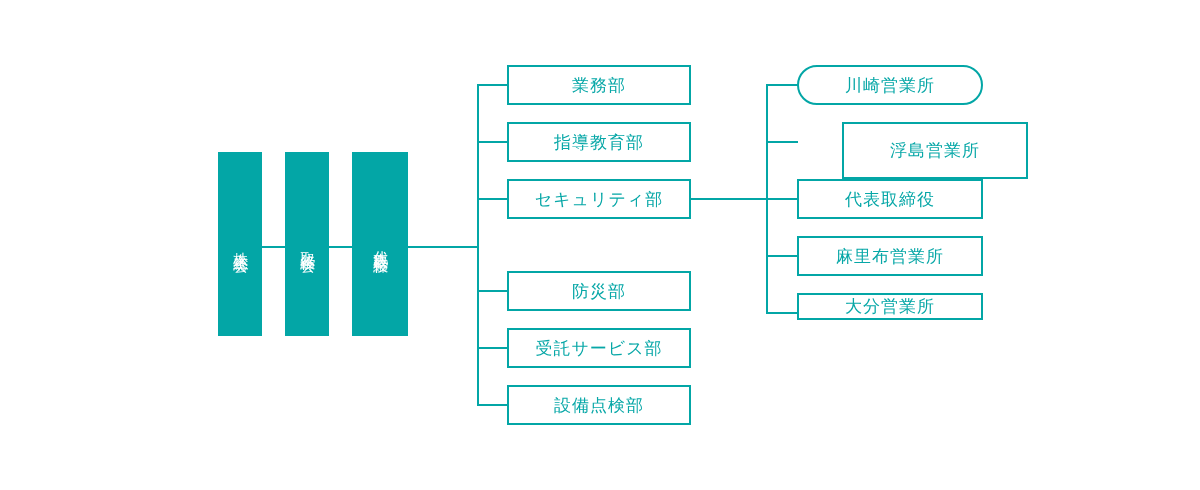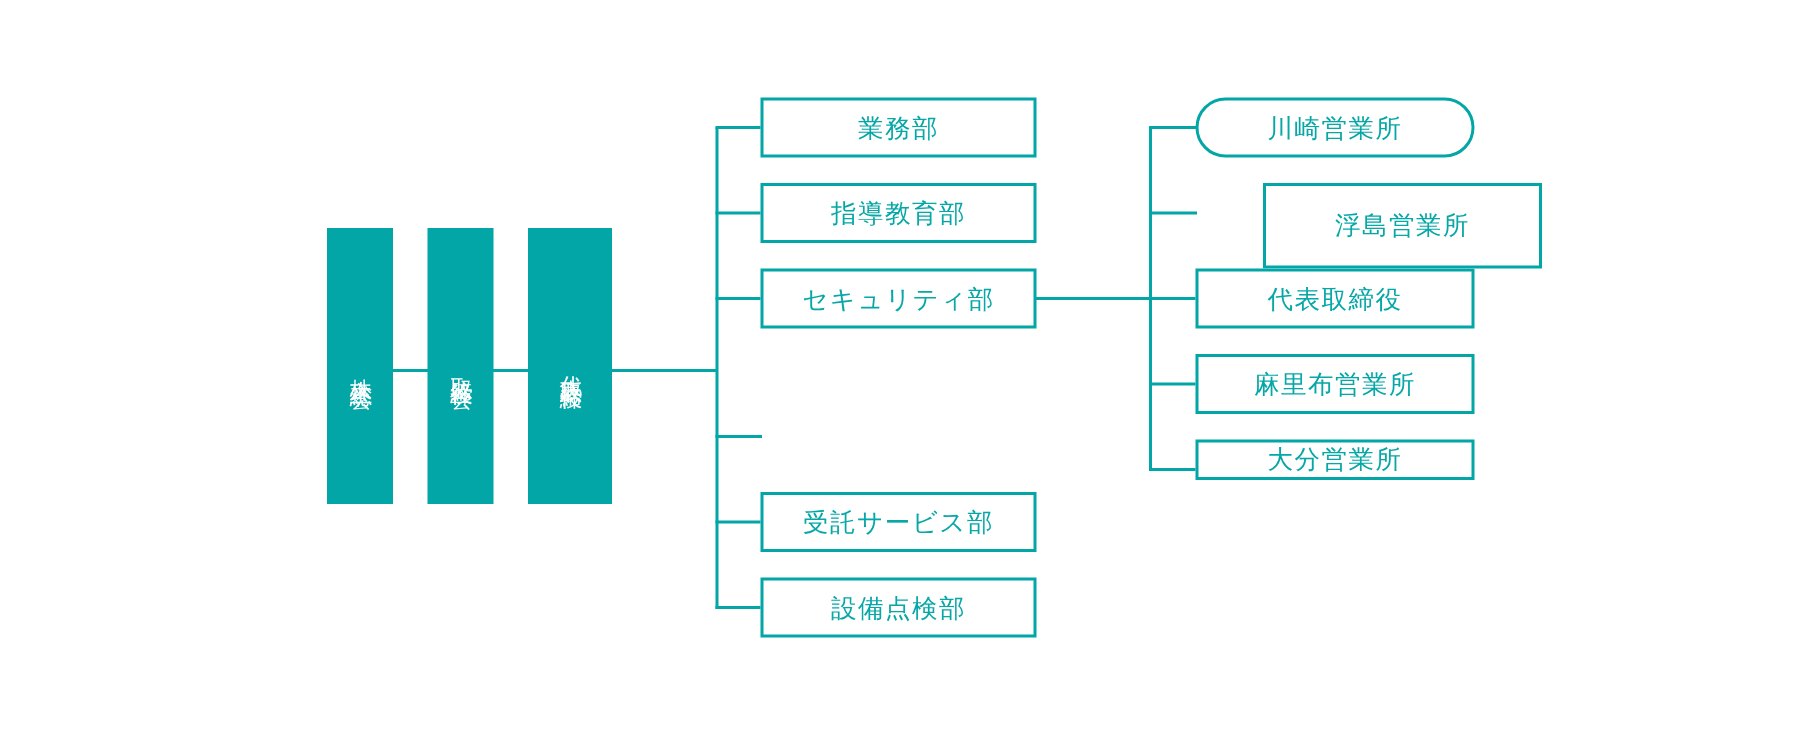--- a/index.html
+++ b/index.html
@@ -99,20 +99,23 @@
   </div>
 
   <div class="unit-box" style="left:507px; top:122px; width:184px; height:40px;">
     <span>指導教育部</span>
   </div>
 
   <div class="unit-box" style="left:507px; top:179px; width:184px; height:40px;">
     <span>セキュリティ部</span>
   </div>
 
+  <div class="unit-box" style="left:507px; top:271px; width:184px; height:40px;">
+    <span>防災部</span>
+  </div>
 
   <div class="unit-box" style="left:507px; top:328px; width:184px; height:40px;">
     <span>受託サービス部</span>
   </div>
 
   <div class="unit-box" style="left:507px; top:385px; width:184px; height:40px;">
     <span>設備点検部</span>
   </div>
 
   <div class="hline" style="left:690px; top:198px; width:78px;"></div>

